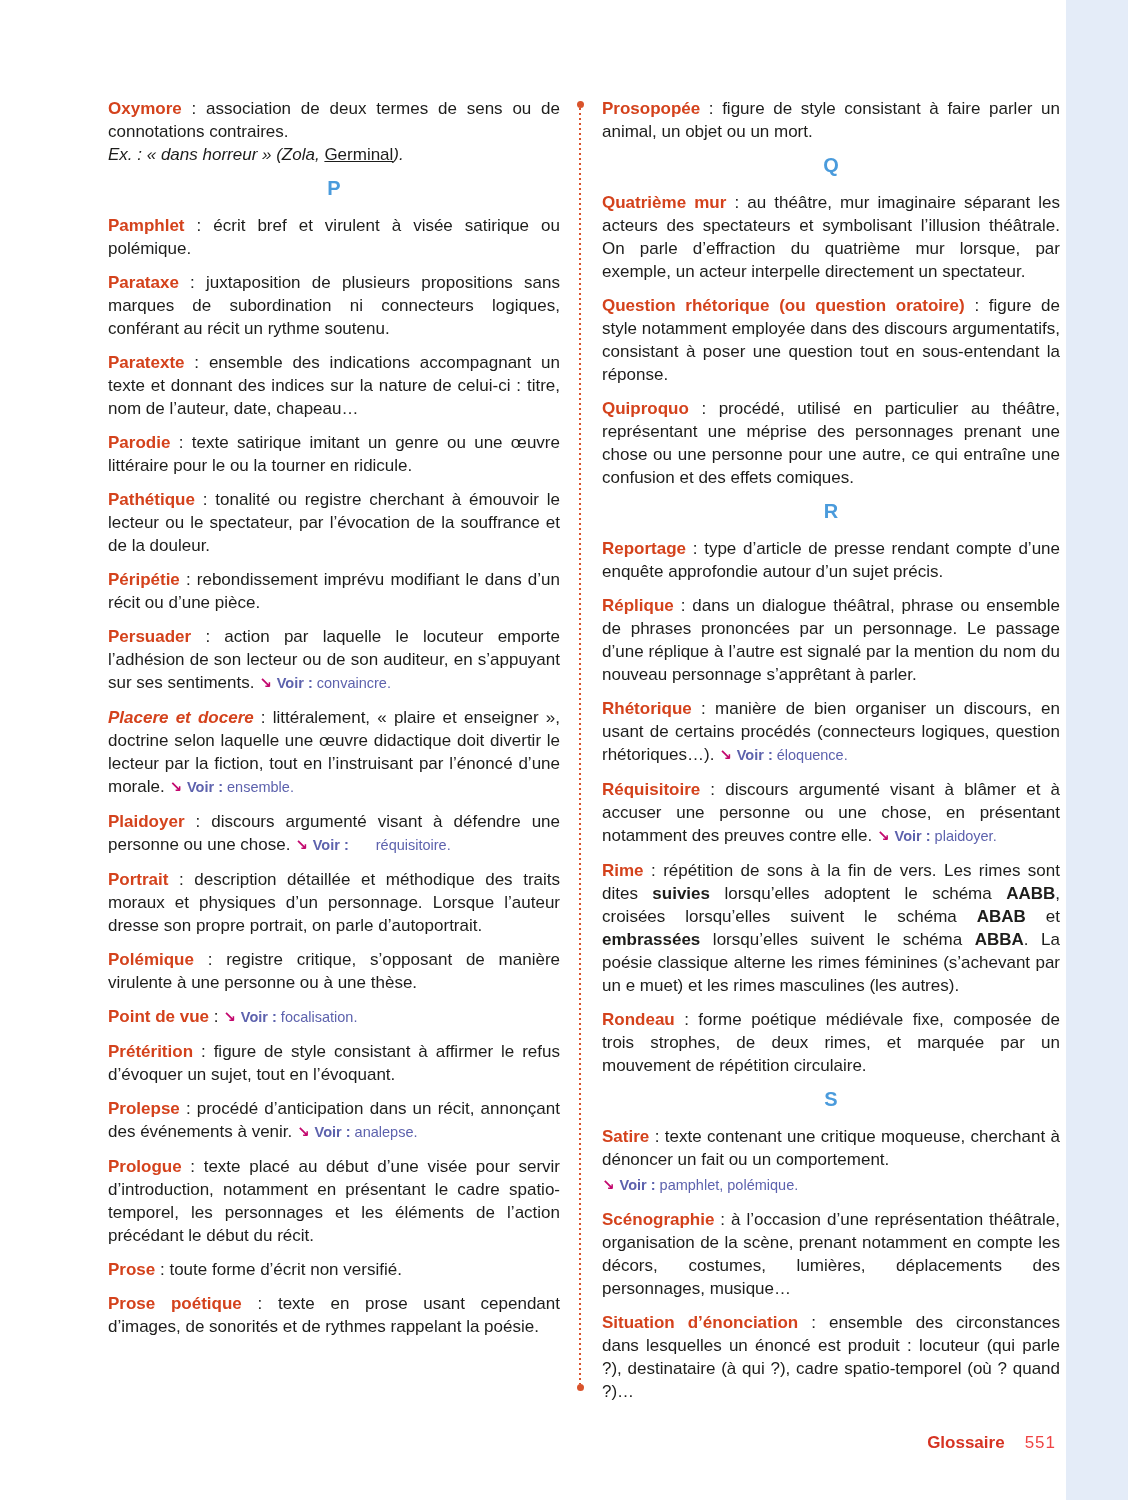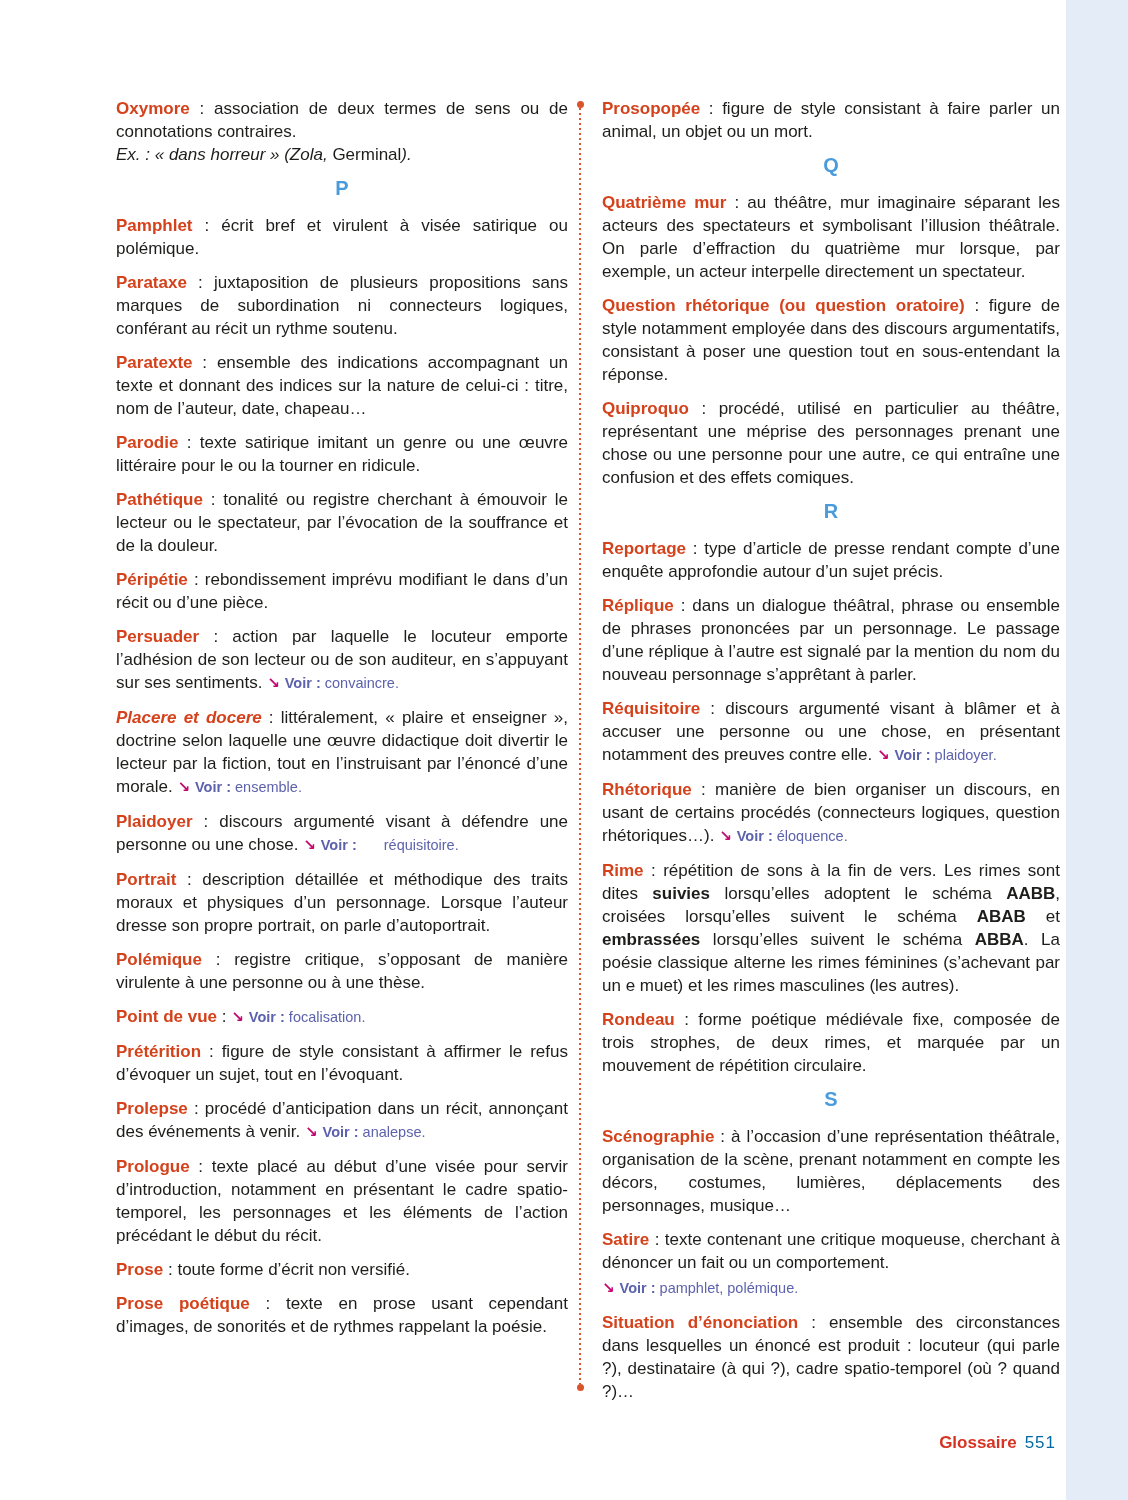--- a/index.html
+++ b/index.html
@@ -7,21 +7,21 @@
     width:1128px;height:1500px;position:relative;overflow:hidden;
     background:#ffffff;
     font-family:"Liberation Sans","DejaVu Sans",sans-serif;
     color:var(--body-color,#1d1d1b);
   }
   .edge-sidebar{
     position:absolute;top:0;right:0;width:62px;height:1500px;
     background:var(--sidebar-color,#e4ecf8);
   }
   .column{position:absolute;top:97px;}
-  .column.left{left:116px;width:452px;}
+  .column.left{left:108px;width:452px;}
   .column.right{left:602px;width:458px;}
   .entry{
     margin:0 0 11px 0;
     font-size:17px;line-height:23px;
     text-align:justify;
     color:var(--body-color,#1d1d1b);
   }
   .term{font-weight:bold;color:var(--term-color,#d4421c);}
   .term.italic{font-style:italic;}
   .letter{
@@ -50,27 +50,27 @@
     position:absolute;left:0;width:7px;height:7px;border-radius:50%;
     background:var(--sep-color,#d9532b);
   }
   .separator .dot.top{top:-2px;}
   .separator .dot.bottom{bottom:-2px;}
   .footer{
     position:absolute;top:1433px;right:72px;
     font-size:17px;line-height:20px;white-space:nowrap;
   }
   .footer .section{font-weight:bold;color:var(--footer-color,#d63322);}
-  .footer .pagenum{color:#0369a1;margin-left:8px;letter-spacing:1px;}
+  .footer .pagenum{color:#ef4444;margin-left:20px;letter-spacing:1px;}
 </style>
 </head>
 <body style="--term-color: #d4421c; --letter-color: #4a9bdc; --body-color: #1d1d1b; --voir-color: #5d62ad; --voir-arrow-color: #c3086e; --sep-color: #d9532b; --sidebar-color: #e4ecf8; --footer-color: #d63322;">
 
 <div class="column left">
-    <p class="entry"><span class="term">Oxymore</span><span> : association de deux termes de sens ou de connotations contraires.</span><span class="example"><span style="font-style: italic;">Ex. : « dans horreur » (Zola, </span><span style="font-style: normal;">Germinal</span><span style="font-style: italic;">).</span></span></p>
+    <p class="entry"><span class="term">Oxymore</span><span> : association de deux termes de sens ou de connotations contraires.</span><span class="example"><span style="font-style: italic;">Ex. : « dans horreur » (Zola, </span><span style="font-style: normal; text-decoration: underline;">Germinal</span><span style="font-style: italic;">).</span></span></p>
     <div class="letter">P</div>
     <p class="entry"><span class="term">Pamphlet</span><span> : écrit bref et virulent à visée satirique ou polémique.</span></p>
     <p class="entry"><span class="term">Parataxe</span><span> : juxtaposition de plusieurs propositions sans marques de subordination ni connecteurs logiques, conférant au récit un rythme soutenu.</span></p>
     <p class="entry"><span class="term">Paratexte</span><span> : ensemble des indications accompagnant un texte et donnant des indices sur la nature de celui-ci : titre, nom de l’auteur, date, chapeau…</span></p>
     <p class="entry"><span class="term">Parodie</span><span> : texte satirique imitant un genre ou une œuvre littéraire pour le ou la tourner en ridicule.</span></p>
     <p class="entry"><span class="term">Pathétique</span><span> : tonalité ou registre cherchant à émouvoir le lecteur ou le spectateur, par l’évocation de la souffrance et de la douleur.</span></p>
     <p class="entry"><span class="term">Péripétie</span><span> : rebondissement imprévu modifiant le dans d’un récit ou d’une pièce.</span></p>
     <p class="entry"><span class="term">Persuader</span><span> : action par laquelle le locuteur emporte l’adhésion de son lecteur ou de son auditeur, en s’appuyant sur ses sentiments.</span> <span class="voir"><span class="arrow">↘</span><span>Voir : </span><span style="font-weight: normal; margin-top: 20px;">convaincre.</span></span></p>
     <p class="entry"><span class="term italic">Placere et docere</span><span> : littéralement, « plaire et enseigner », doctrine selon laquelle une œuvre didactique doit divertir le lecteur par la fiction, tout en l’instruisant par l’énoncé d’une morale.</span> <span class="voir"><span class="arrow">↘</span><span>Voir : </span><span style="font-weight: normal;">ensemble.</span></span></p>
     <p class="entry"><span class="term">Plaidoyer</span><span> : discours argumenté visant à défendre une personne ou une chose.</span> <span class="voir"><span class="arrow">↘</span><span>Voir : </span><span style="font-weight: normal; margin-left: 23px;">réquisitoire.</span></span></p>
@@ -92,27 +92,27 @@
 
 <div class="column right">
     <p class="entry"><span class="term">Prosopopée</span><span> : figure de style consistant à faire parler un animal, un objet ou un mort.</span></p>
     <div class="letter">Q</div>
     <p class="entry"><span class="term">Quatrième mur</span><span> : au théâtre, mur imaginaire séparant les acteurs des spectateurs et symbolisant l’illusion théâtrale. On parle d’effraction du quatrième mur lorsque, par exemple, un acteur interpelle directement un spectateur.</span></p>
     <p class="entry"><span class="term">Question rhétorique (ou question oratoire)</span><span> : figure de style notamment employée dans des discours argumentatifs, consistant à poser une question tout en sous-entendant la réponse.</span></p>
     <p class="entry"><span class="term">Quiproquo</span><span> : procédé, utilisé en particulier au théâtre, représentant une méprise des personnages prenant une chose ou une personne pour une autre, ce qui entraîne une confusion et des effets comiques.</span></p>
     <div class="letter">R</div>
     <p class="entry"><span class="term">Reportage</span><span> : type d’article de presse rendant compte d’une enquête approfondie autour d’un sujet précis.</span></p>
     <p class="entry"><span class="term">Réplique</span><span> : dans un dialogue théâtral, phrase ou ensemble de phrases prononcées par un personnage. Le passage d’une réplique à l’autre est signalé par la mention du nom du nouveau personnage s’apprêtant à parler.</span></p>
+    <p class="entry"><span class="term">Rhétorique</span><span> : manière de bien organiser un discours, en usant de certains procédés (connecteurs logiques, question rhétoriques…).</span> <span class="voir"><span class="arrow">↘</span><span>Voir : </span><span style="font-weight: normal;">éloquence.</span></span></p>
     <p class="entry"><span class="term">Réquisitoire</span><span> : discours argumenté visant à blâmer et à accuser une personne ou une chose, en présentant notamment des preuves contre elle.</span> <span class="voir"><span class="arrow">↘</span><span>Voir : </span><span style="font-weight: normal;">plaidoyer.</span></span></p>
-    <p class="entry"><span class="term">Rhétorique</span><span> : manière de bien organiser un discours, en usant de certains procédés (connecteurs logiques, question rhétoriques…).</span> <span class="voir"><span class="arrow">↘</span><span>Voir : </span><span style="font-weight: normal;">éloquence.</span></span></p>
     <p class="entry"><span class="term">Rime</span><span> : répétition de sons à la fin de vers. Les rimes sont dites </span><span style="font-weight: bold;">suivies</span><span> lorsqu’elles adoptent le schéma </span><span style="font-weight: bold;">AABB</span><span>, croisées lorsqu’elles suivent le schéma </span><span style="font-weight: bold;">ABAB</span><span> et </span><span style="font-weight: bold;">embrassées</span><span> lorsqu’elles suivent le schéma </span><span style="font-weight: bold;">ABBA</span><span>. La poésie classique alterne les rimes féminines (s’achevant par un e muet) et les rimes masculines (les autres).</span></p>
     <p class="entry"><span class="term">Rondeau</span><span> : forme poétique médiévale fixe, composée de trois strophes, de deux rimes, et marquée par un mouvement de répétition circulaire.</span></p>
     <div class="letter">S</div>
+    <p class="entry"><span class="term">Satire</span><span> : texte contenant une critique moqueuse, cherchant à dénoncer un fait ou un comportement.</span><span class="voir block"><span class="arrow">↘</span><span>Voir : </span><span style="font-weight: normal;">pamphlet, polémique.</span></span></p>
     <p class="entry"><span class="term">Scénographie</span><span> : à l’occasion d’une représentation théâtrale, organisation de la scène, prenant notamment en compte les décors, costumes, lumières, déplacements des personnages, musique…</span></p>
-    <p class="entry"><span class="term">Satire</span><span> : texte contenant une critique moqueuse, cherchant à dénoncer un fait ou un comportement.</span><span class="voir block"><span class="arrow">↘</span><span>Voir : </span><span style="font-weight: normal;">pamphlet, polémique.</span></span></p>
     <p class="entry"><span class="term">Situation d’énonciation</span><span> : ensemble des circonstances dans lesquelles un énoncé est produit : locuteur (qui parle ?), destinataire (à qui ?), cadre spatio-temporel (où ? quand ?)…</span></p>
   </div>
 
 <div class="edge-sidebar"></div>
 
 <div class="footer">
   <span class="section">Glossaire</span><span class="pagenum">551</span>
 </div>
 
 </body></html>

